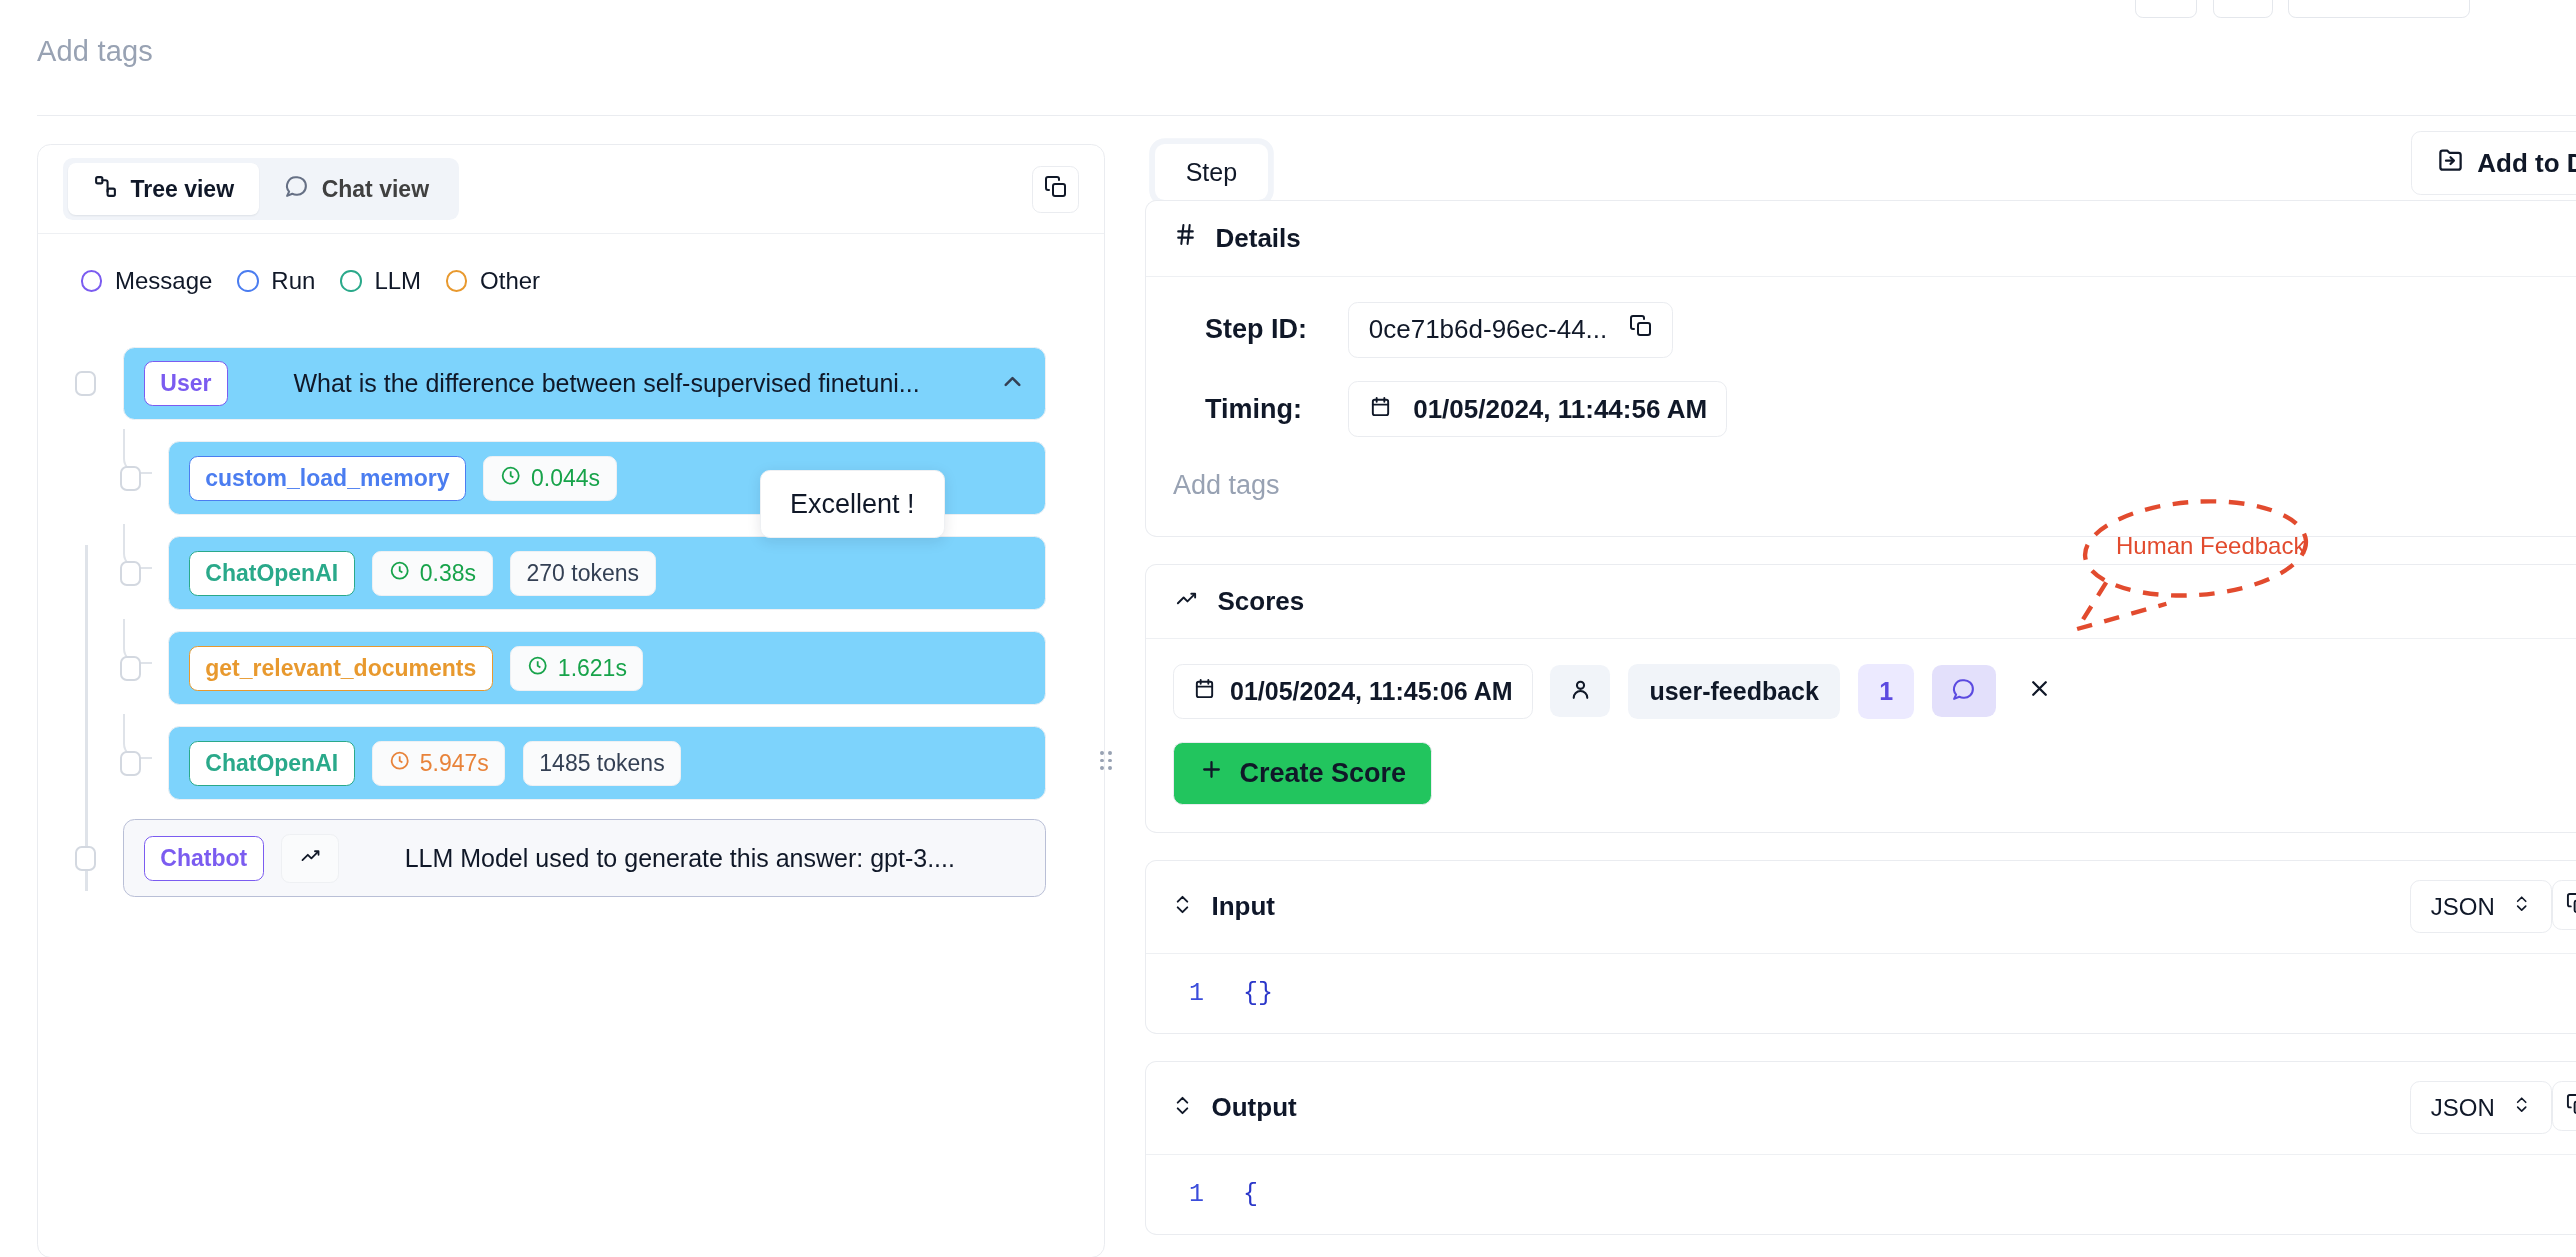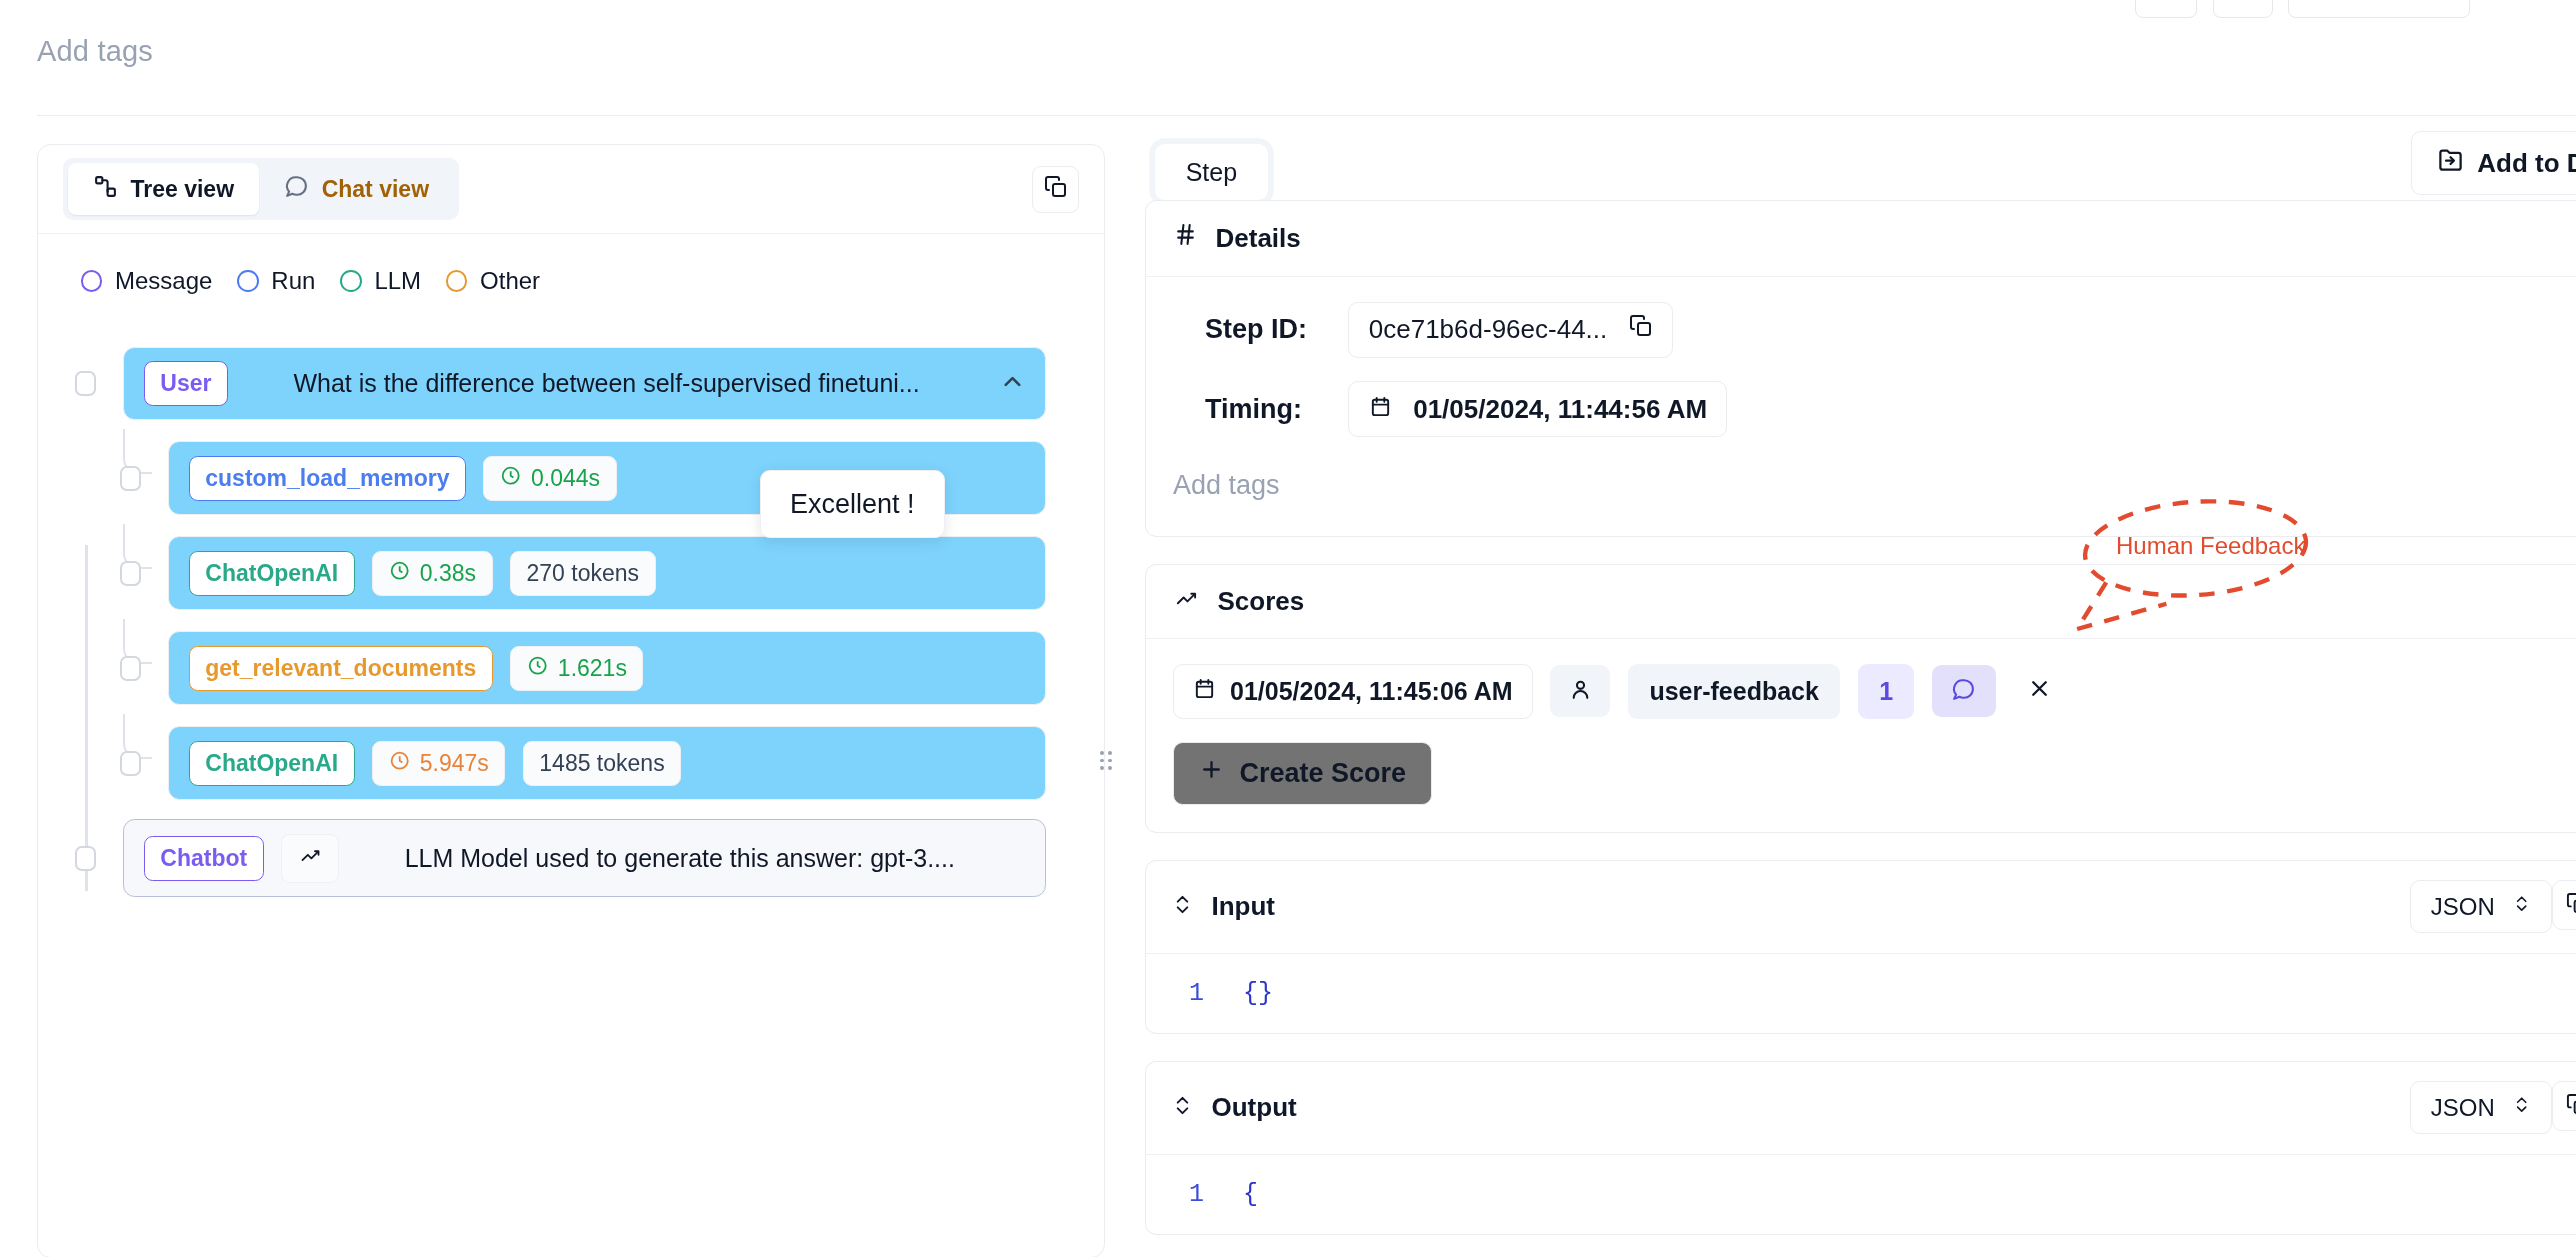--- a/index.html
+++ b/index.html
@@ -38,21 +38,21 @@
   .view-toggle-row {
     height:89px; display:flex; align-items:center; padding:0 25px;
     border-bottom:1px solid #eef0f3; justify-content:space-between;
   }
   .seg {
     display:inline-flex; background:#f1f4f9; border-radius:9.7px; padding:4.9px;
   }
   .seg-btn {
     display:flex; align-items:center; gap:12.6px;
     padding:10.7px 25px; border-radius:7.8px;
-    font-size:23px; color:#a16207; font-weight:700;
+    font-size:23px; color:#404040; font-weight:700;
     cursor:pointer; white-space:nowrap;
   }
   .seg-btn.active { background:#fff; color:#101828; box-shadow:0 1px 1.9px rgba(16,24,40,.08); }
   .copy-sq {
     width:47px;height:47px;border:1px solid #eaecf0;border-radius:8.7px;
     display:flex;align-items:center;justify-content:center;background:#fff;cursor:pointer;
   }
 
   .legend {
     display:flex; align-items:center; gap:25px;
@@ -168,21 +168,21 @@
     font-size:25px; font-weight:700; color:#5b4ae0;
   }
   .tag-chat {
     background:#e3e0fb; border-radius:9.7px; width:64px; height:52px;
     display:flex;align-items:center;justify-content:center; cursor:pointer;
   }
   .x-btn { font-size:29px; color:#101828; padding:0 13.6px; cursor:pointer; }
 
   .create-score {
     margin:23px 27px 27px 27px;
-    border:1px solid #eaecf0; border-radius:9.7px; background:#737373;
+    border:1px solid #eaecf0; border-radius:9.7px; background:#22c55e;
     padding:14.6px 25px; display:inline-flex; align-items:center; gap:15.5px;
     font-size:27px; font-weight:700; color:#101828; cursor:pointer;
   }
 
   .io-head {
     display:flex; align-items:center; gap:17.5px;
     padding:19.4px 25px; border-bottom:1px solid #eef0f3;
   }
   .io-title { font-size:26px; font-weight:700; }
   .io-actions { margin-left:auto; display:flex; align-items:flex-start; gap:0; }

